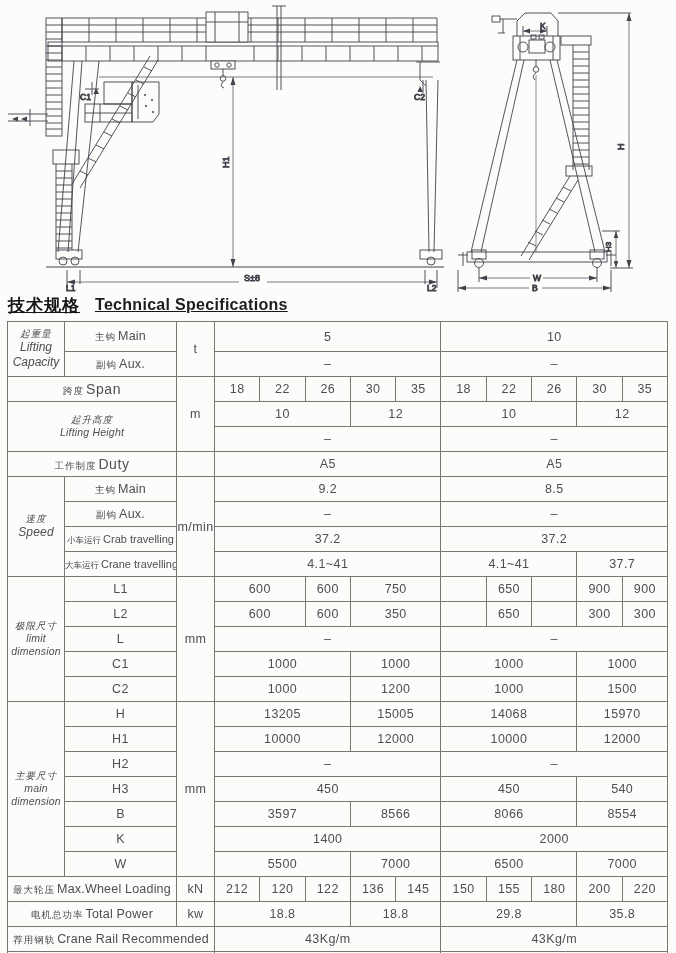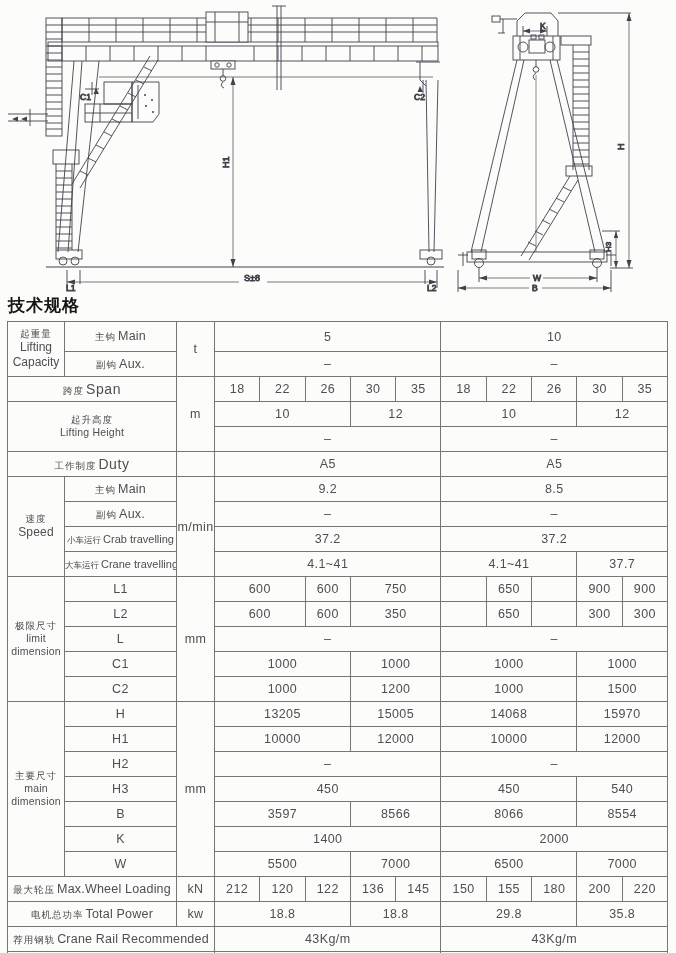--- a/index.html
+++ b/index.html
@@ -2,40 +2,40 @@
 <html><head>
 <meta charset="utf-8">
 <style>
   html,body{margin:0;padding:0;background:#f4f3ef;}
   body{width:676px;height:953px;position:relative;overflow:hidden;
        font-family:"Liberation Sans",sans-serif;}
   .sheet{position:absolute;inset:0;background:#fcfcfa;}
   
   .drawing{position:absolute;top:0;left:0;width:676px;height:292px;}
   
-  .title{position:absolute;top:292px;left:8px;height:26px;display:flex;align-items:center;gap:15px;color:#161616;}
+  .title{position:absolute;top:292px;left:8px;height:26px;display:flex;align-items:center;gap:15px;color:#161616;text-decoration:underline;}
   .title .zh{font-size:17px;font-weight:700;letter-spacing:1px;}
   .title .en{font-size:16px;font-weight:700;letter-spacing:.3px;color:#1c1c1c;}
   
   table.spec{position:absolute;top:321px;left:7px;width:661px;border-collapse:collapse;table-layout:fixed;
              color:#4e4e53;background:#fcfcfa;}
   table.spec td{border:1px solid #767673;height:24px;padding:0;text-align:center;vertical-align:middle;
                 font-size:12.5px;letter-spacing:.4px;overflow:hidden;white-space:nowrap;}
   table.spec{border:1.5px solid #6a6a68;}
   tr.r0 td{height:29px;}
   td.gb{border-left:2px solid #57575a;}
   td.unit{font-size:11px;letter-spacing:0;}
   td .zh{font-size:9.5px;letter-spacing:1px;color:#4a4a4e;}
   td .en{font-size:12.5px;letter-spacing:.2px;}
   td.pair{white-space:nowrap;}
   td.pair .zh{margin-right:2px;}
   td.tight .zh{font-size:8.5px;letter-spacing:0;}
   td.tight .en{font-size:11px;letter-spacing:0;}
   td.bigen .en{font-size:14px;letter-spacing:.6px;}
-  td.stack .zh,td.stack .en{display:block;margin:0;line-height:1.25;}
+  td.stack .zh,td.stack .en{display:block;margin:0;line-height:1.25;font-style:italic;}
   td.stack .en{font-size:10.5px;white-space:pre-line;letter-spacing:.2px;}
   td.cap .en{font-size:12px;letter-spacing:0;}
   td.sp .en{font-size:12px;}
   svg text{font-family:"Liberation Sans",sans-serif;fill:#3d3e47;}
 </style>
 </head>
 <body>
 
 <div class="sheet">
 
@@ -179,20 +179,21 @@
       <path d="M458 270V292 M611 270V292"></path>
       <path d="M458 288H611" stroke-width="0.7"></path>
       <path d="M458 288l8 -2.6v5.2z M611 288l-8 -2.6v5.2z" fill="#41424c" stroke="none"></path>
       <rect x="529" y="283" width="13" height="9" fill="#fcfcfa" stroke="none"></rect>
       <text x="532" y="291" font-size="8.5">B</text>
     </g>
   </svg>
 
   <div class="title">
     <span class="zh">技术规格</span>
+    <span class="en">Technical Specifications</span>
   </div>
 
   <table class="spec">
     <colgroup>
       <col style="width:57px">
         <col style="width:112px">
         <col style="width:38px">
       <col>
         <col>
         <col>

